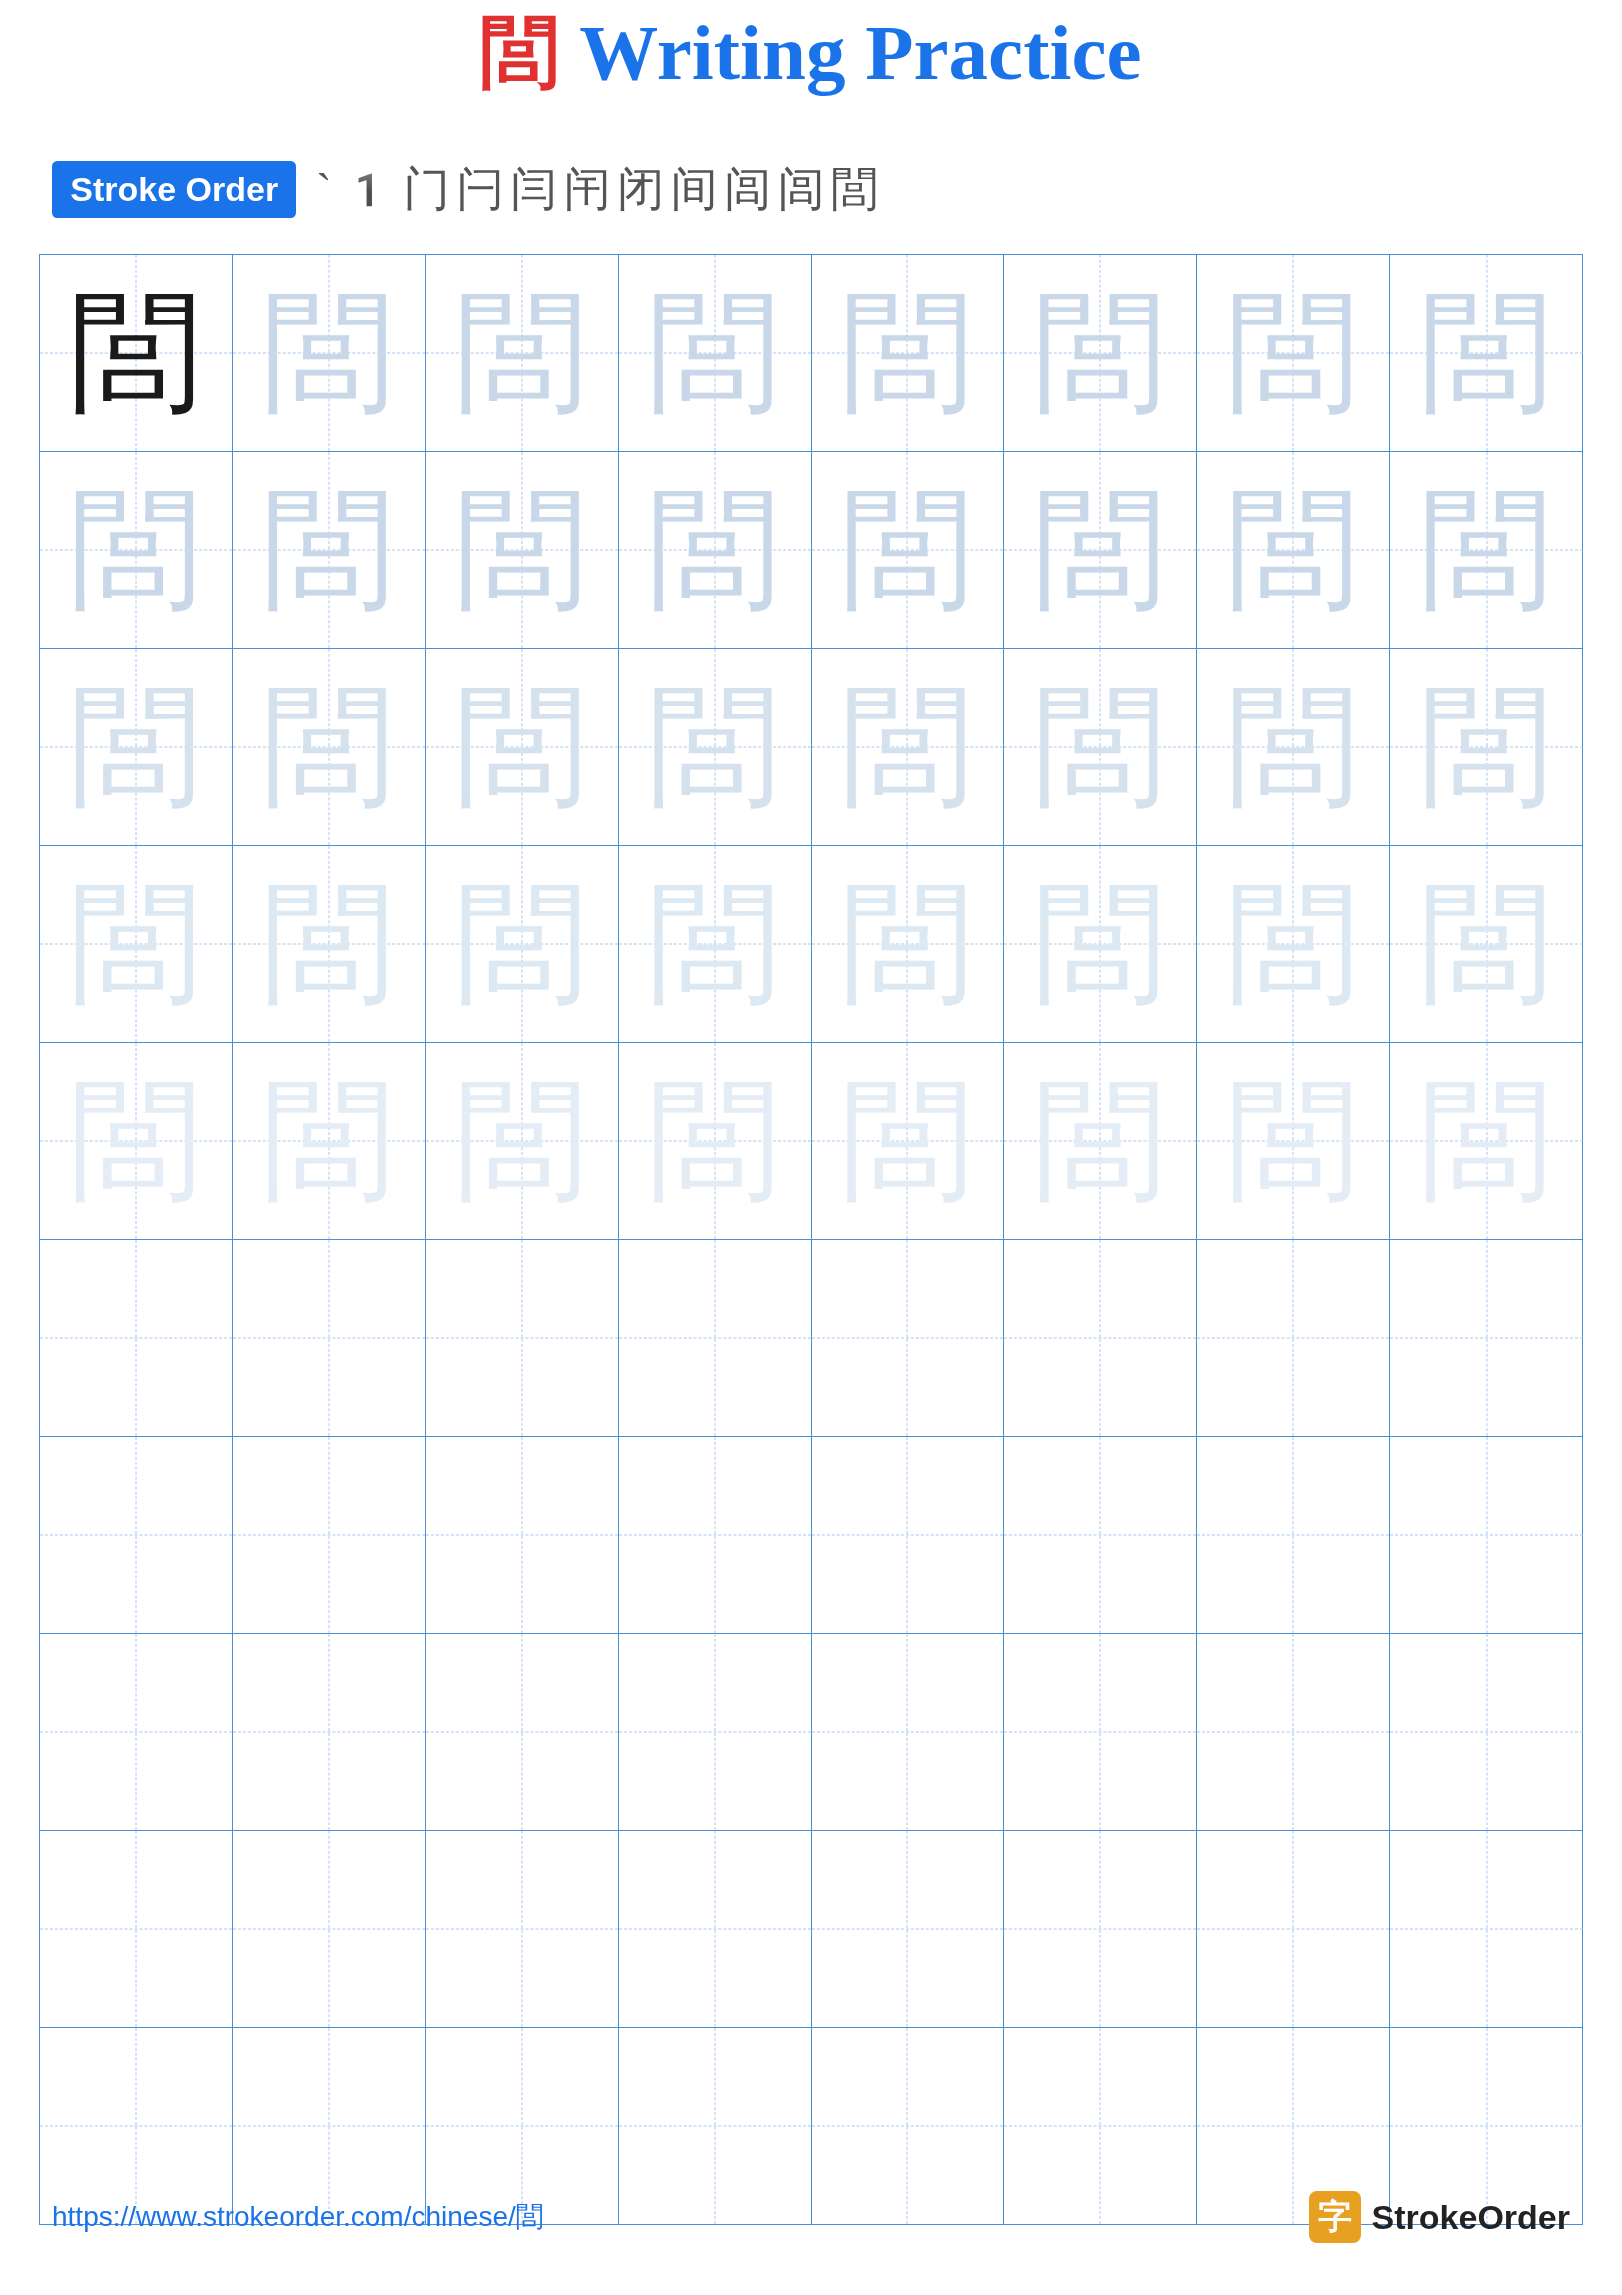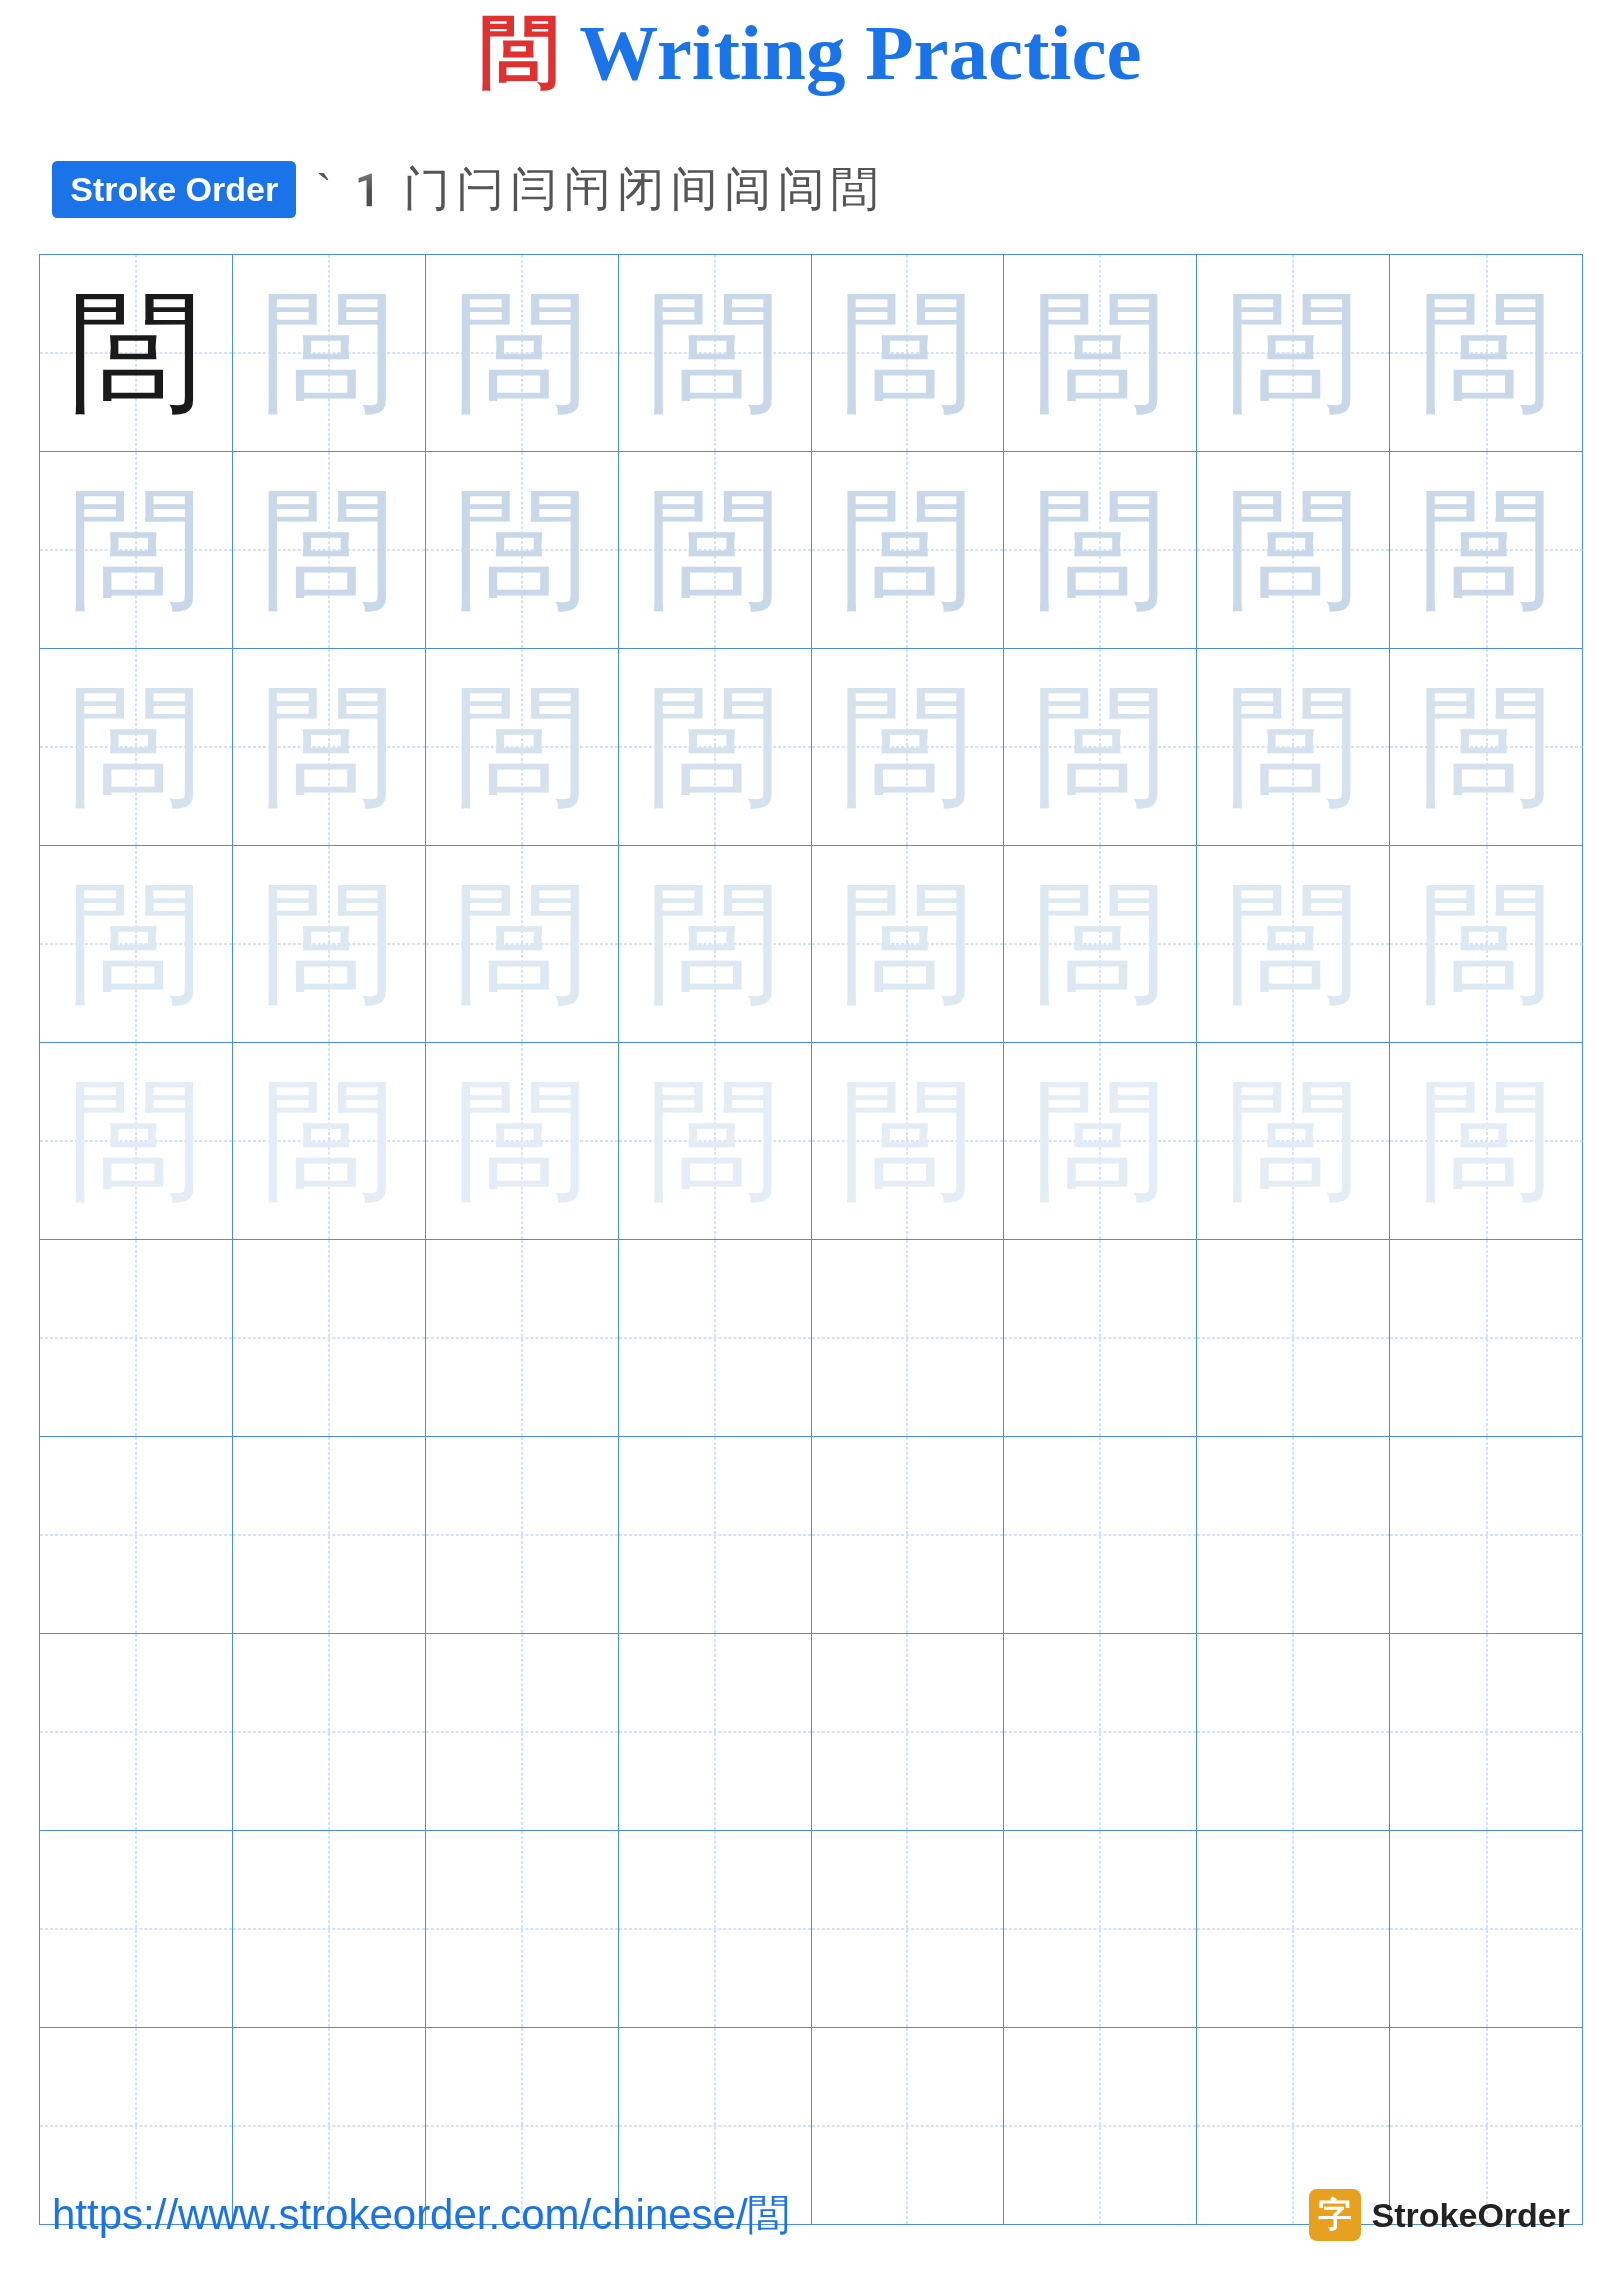--- a/index.html
+++ b/index.html
@@ -161,21 +161,21 @@
       position: absolute;
       bottom: 52px;
       left: 52px;
       right: 52px;
       display: flex;
       align-items: center;
       justify-content: space-between;
     }
     .footer-url {
       color: #1a73e8;
-      font-size: 42px;
+      font-size: 28px;
       font-family: sans-serif;
     }
     .footer-brand {
       display: flex;
       align-items: center;
       gap: 10.5px;
       font-size: 34px;
       font-weight: bold;
       color: #222;
       font-family: sans-serif;

